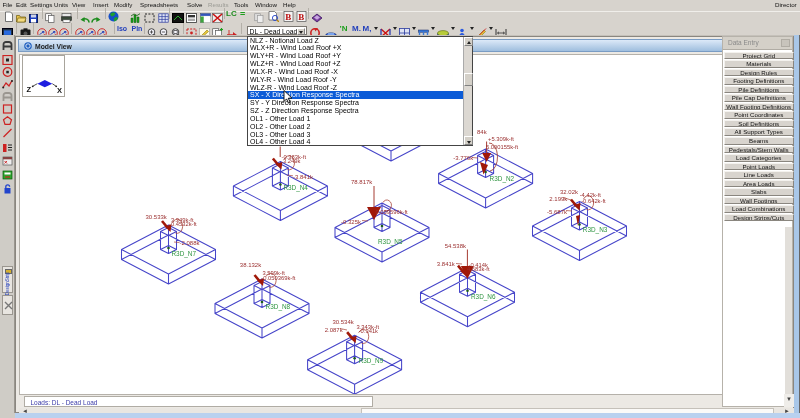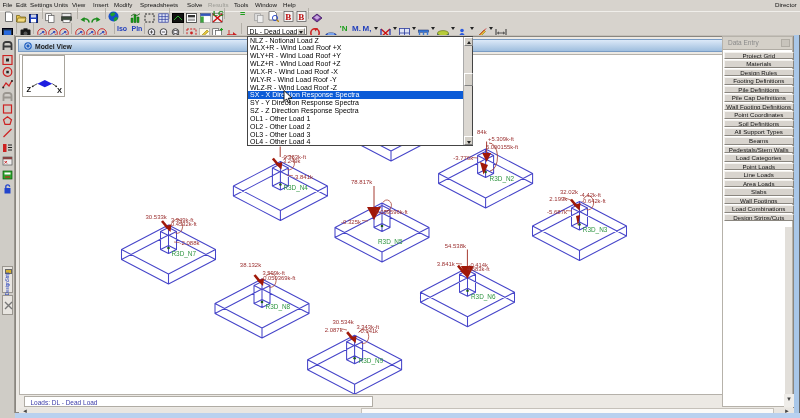--- a/index.html
+++ b/index.html
@@ -81,21 +81,21 @@
 <div style="position:absolute;left:199.5px;top:8.5px;width:11px;height:10px;"><svg width="11" height="10">
       <rect x="0.5" y="0.5" width="10" height="9" fill="#eee" stroke="#555" stroke-width="0.6"></rect>
       <rect x="0.5" y="0.5" width="10" height="2.4" fill="#3355bb"></rect>
       <rect x="0.5" y="3.5" width="3.2" height="6" fill="#3fa43f"></rect>
       <rect x="4" y="3.5" width="6.5" height="6" fill="#fff"></rect>
     </svg></div>
 <div style="position:absolute;left:212px;top:8.5px;width:11px;height:10px;"><svg width="11" height="10">
       <rect x="0.5" y="0.5" width="10" height="9" fill="#eee" stroke="#555" stroke-width="0.6"></rect>
       <path d="M1 1l9 8M10 1L1 9" stroke="#cc1111" stroke-width="1.6"></path>
     </svg></div>
-<div style="position:absolute;left:213px;top:8.5px;width:12px;height:10px;">
+<div style="position:absolute;left:226px;top:8.5px;width:12px;height:10px;">
     <div style="font:bold 8px 'Liberation Sans',sans-serif;color:#1d8c1d;">LC</div>
   </div>
 <div style="position:absolute;left:240px;top:8.5px;width:11px;height:10px;">
     <div style="font:bold 9px 'Liberation Sans',sans-serif;color:#1d9e1d;">=</div>
   </div>
 <div style="position:absolute;left:253.5px;top:8.5px;width:10px;height:10px;"><svg width="10" height="10">
       <rect x="0.7" y="0.7" width="5.6" height="7" fill="#ddd" stroke="#999" stroke-width="0.7"></rect>
       <rect x="3.4" y="2.4" width="5.6" height="7" fill="#eee" stroke="#999" stroke-width="0.7"></rect>
     </svg></div>
 <div style="position:absolute;left:267.5px;top:8px;width:11px;height:11px;"><svg width="11" height="11">

